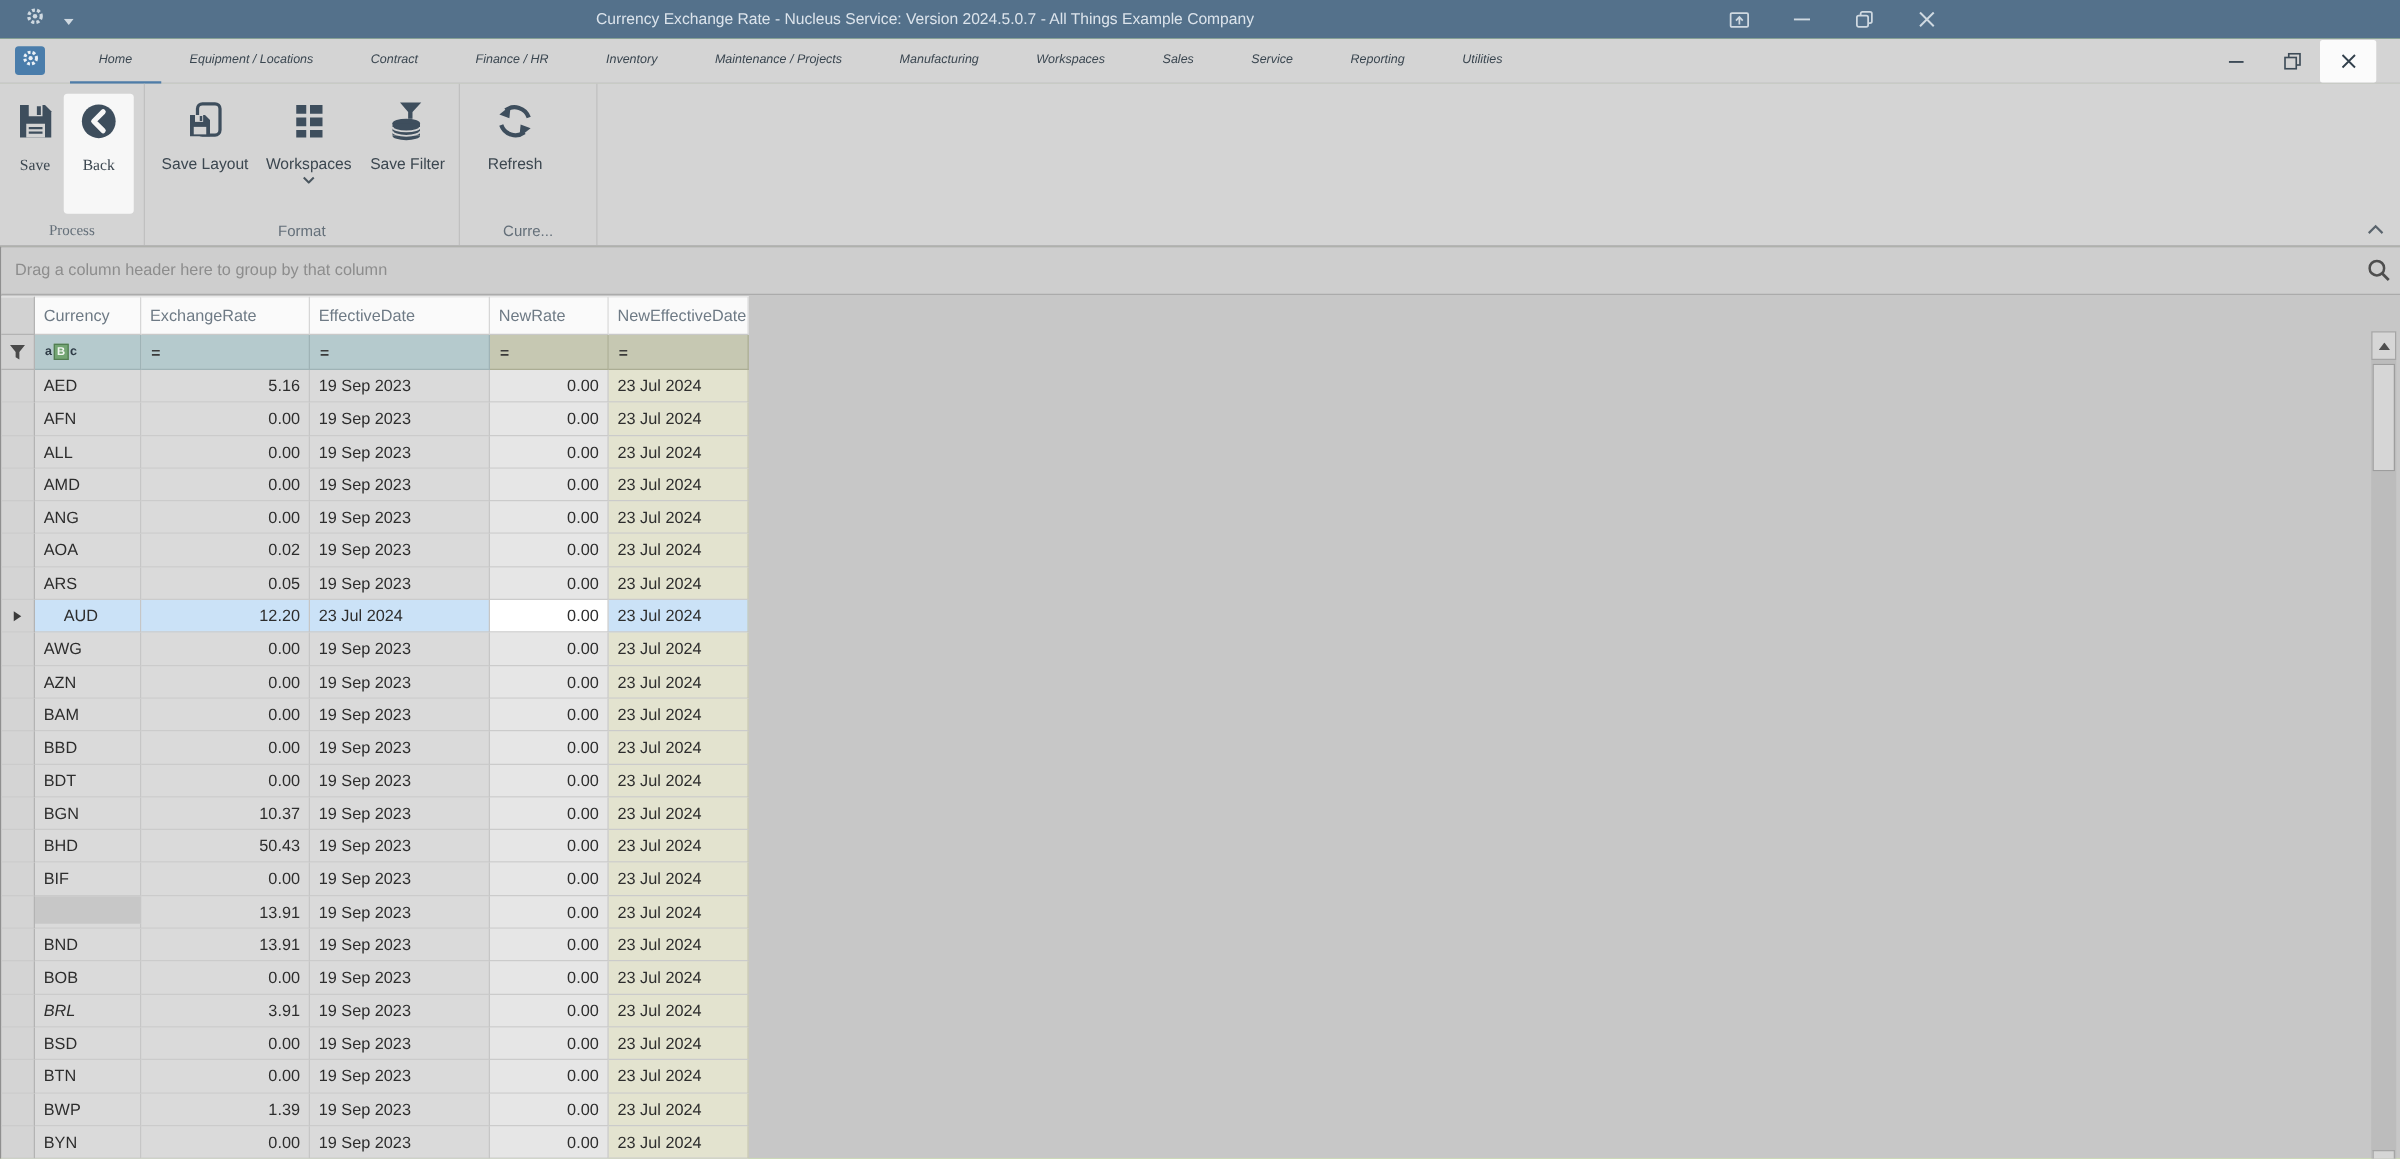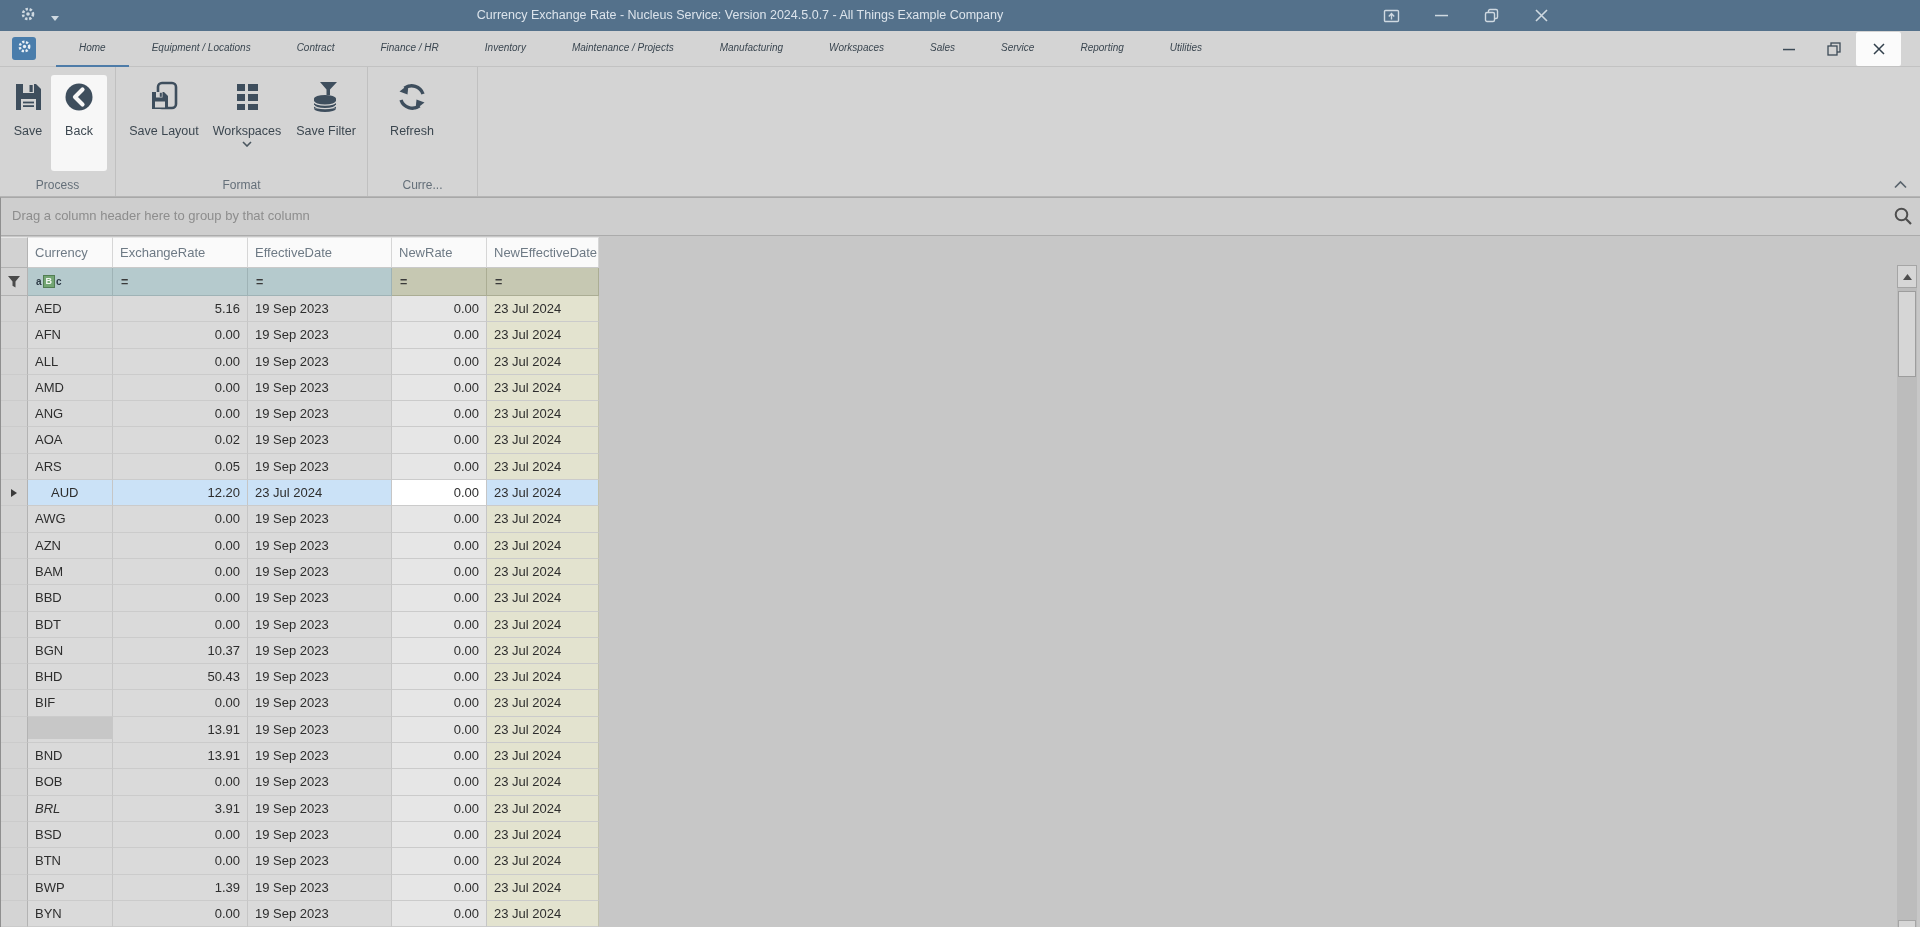--- a/index.html
+++ b/index.html
@@ -176,21 +176,21 @@
       <span class="tr-btn close">
         <svg width="12" height="12" viewBox="0 0 12 12">
           <path d="M1 1 L11 11 M11 1 L1 11" stroke="#32404c" stroke-width="1.5"></path>
         </svg>
       </span>
     </div>
   </div>
 
   <div class="ribbon">
 
-    <div class="rgroup" style="left:0; width:116px;">
+    <div class="rgroup" style="left:0; width:116px;font-family:Liberation Serif, serif;">
       <div class="rbtns" style="padding-left:5px;">
         <div class="rbtn" style="width:46px;">
           <span>
             <svg width="34" height="34" viewBox="0 0 34 34">
               <path d="M5 4 h20 l5 5 v21 h-25 z" fill="#3e4e5d"></path>
               <rect x="12" y="4" width="11" height="9" fill="#d4d4d4"></rect>
               <rect x="18.5" y="5" width="3.2" height="7" fill="#3e4e5d"></rect>
               <rect x="10" y="19" width="15" height="11" fill="#d4d4d4"></rect>
               <rect x="12" y="21.6" width="11" height="1.8" fill="#3e4e5d"></rect>
               <rect x="12" y="25.2" width="11" height="1.8" fill="#3e4e5d"></rect>

